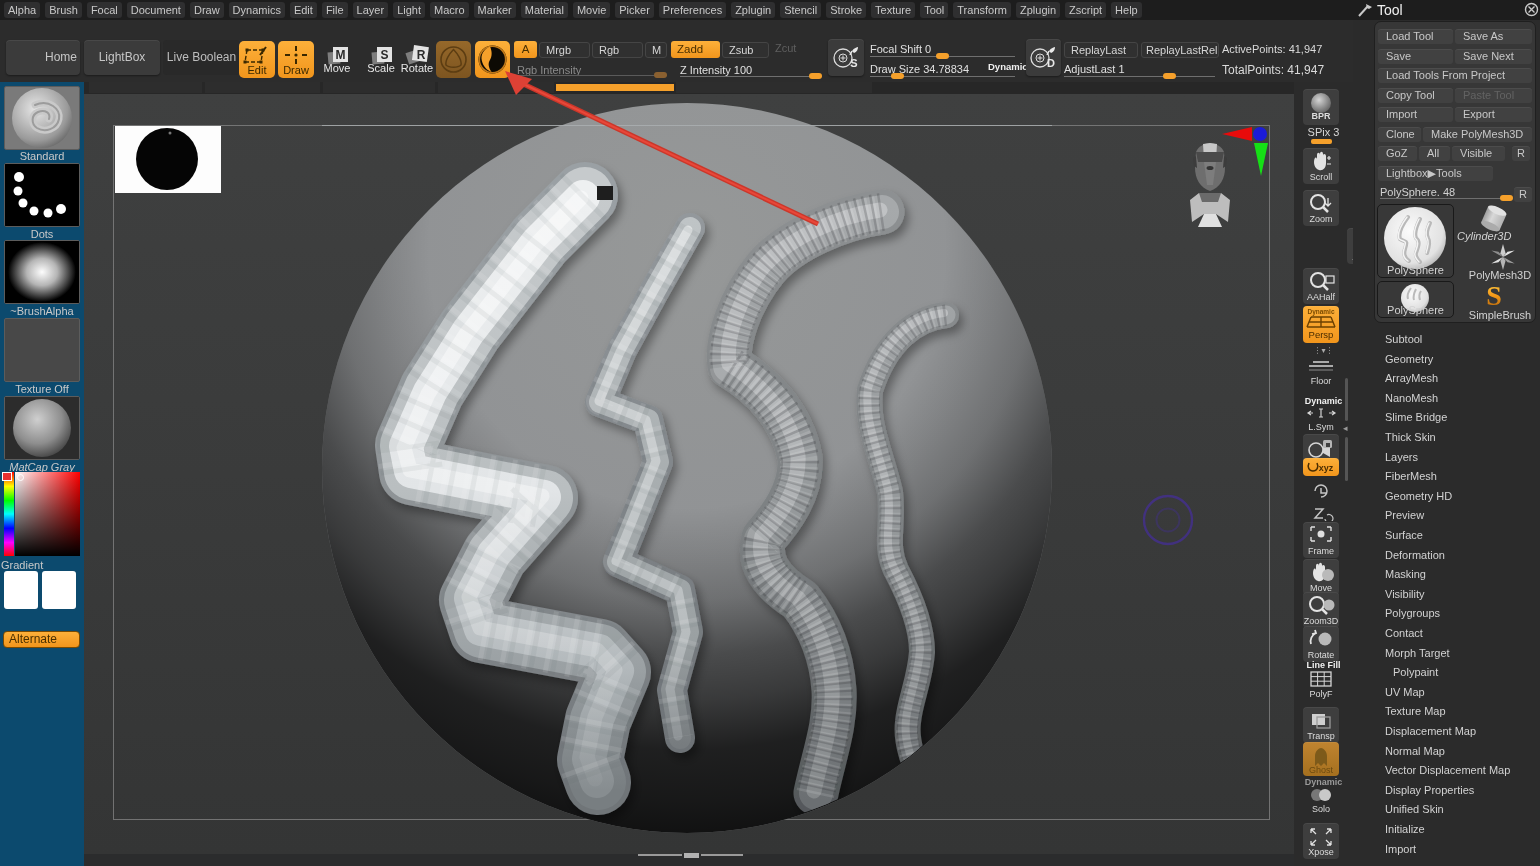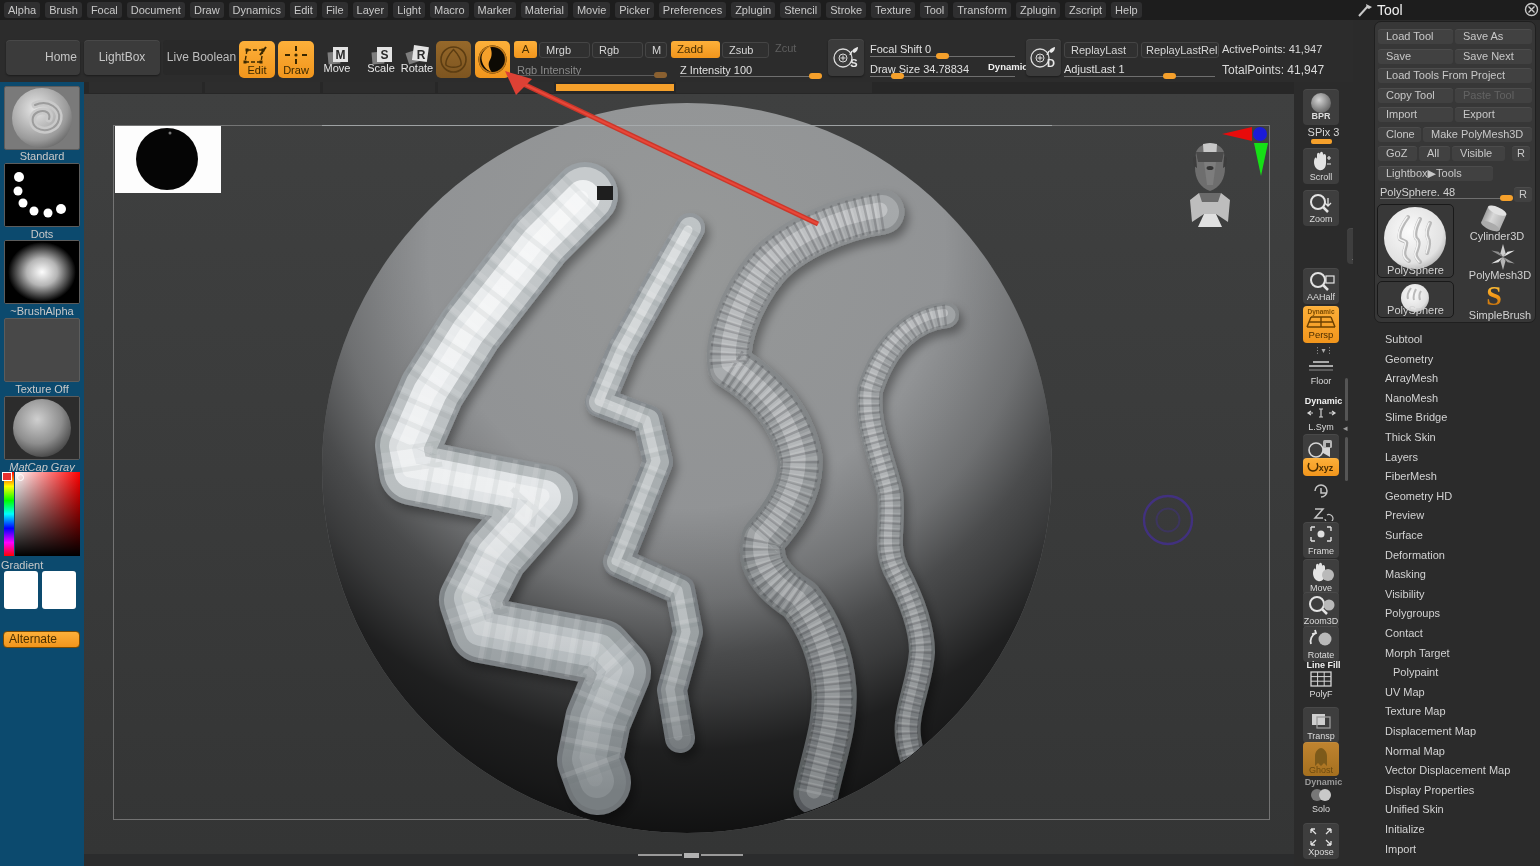--- a/index.html
+++ b/index.html
@@ -652,21 +652,21 @@
             <stop offset="0.4" stop-color="#d8d8d8"></stop>
             <stop offset="1" stop-color="#b2b2b2"></stop>
           </linearGradient>
         </defs>
       <g transform="rotate(24 23 15)">
         <rect x="13" y="7" width="20" height="17" fill="url(#cyl)"></rect>
         <ellipse cx="23" cy="24" rx="10" ry="3.5" fill="#ababab"></ellipse>
         <ellipse cx="23" cy="7" rx="10" ry="3.5" fill="#e2e2e2"></ellipse>
       </g>
     </svg>
-    <div class="abs" style="left:104px;top:210px;width:80px;text-align:center;color:#d2d2d2;font-size:11px;">Cylinder3D</div>
+    <div class="abs" style="left:104px;top:210px;width:80px;color:#d2d2d2;font-size:11px;font-style:italic;">Cylinder3D</div>
     <svg class="abs" style="left:134px;top:224px;" width="32" height="26" viewBox="0 0 32 26">
       <g fill="#cdcdcd">
         <path d="M16,0 L18.6,9.2 L16,13 L13.4,9.2 Z"></path>
         <path d="M27.7,6.4 L19.9,11.1 L16,13 L20.5,7.7 Z" fill="#e8e8e8"></path>
         <path d="M27.7,19.6 L19.9,14.9 L16,13 L20.5,18.3 Z" fill="#9f9f9f"></path>
         <path d="M16,26 L18.6,16.8 L16,13 L13.4,16.8 Z" fill="#b5b5b5"></path>
         <path d="M4.3,19.6 L12.1,14.9 L16,13 L11.5,18.3 Z" fill="#e0e0e0"></path>
         <path d="M4.3,6.4 L12.1,11.1 L16,13 L11.5,7.7 Z" fill="#8d8d8d"></path>
       </g>
     </svg>

